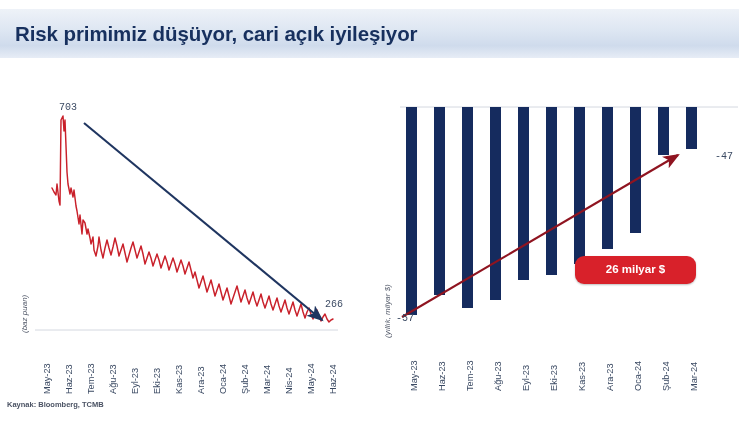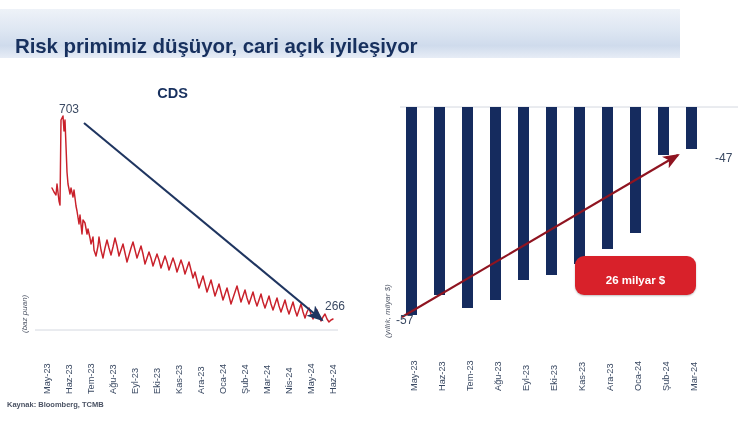--- a/index.html
+++ b/index.html
@@ -18,24 +18,24 @@
     position: absolute;
     left: 0; top: 0;
     width: 750px; height: 422px;
     background: #ffffff;
   }
 
   
   #title-bar {
     position: absolute;
     left: 0; top: 9px;
-    width: 680px; height: 49px;
+    width: 739px; height: 49px;
     background: linear-gradient(to bottom, #eef2f8 0%, #dde6f2 45%, #cfdbec 75%, #e7edf6 100%);
     display: flex;
-    align-items: flex-end;
+    align-items: center;
   }
   #title-text {
     padding-left: 15px;
     font-size: 20.5px;
     font-weight: bold;
     color: #17305e;
     letter-spacing: -0.1px;
     white-space: nowrap;
   }
 
@@ -98,35 +98,36 @@
     font-size: 9.2px;
     color: #3b4a63;
     white-space: nowrap;
     transform: rotate(-90deg);
     transform-origin: left top;
   }
 
   
   .val-label {
     position: absolute;
-    font-size: 12px;
+    font-size: 10px;
     color: #3b4a63;
     white-space: nowrap;
+    font-family: Liberation Mono, monospace;
   }
   #cds-peak-label  { left: 59px; top: 102px; }
   #cds-end-label   { left: 325px; top: 299px; }
   #cari-start-label{ left: 396px; top: 313px; }
   #cari-end-label  { left: 715px; top: 151px; }
 
   
   #callout {
     position: absolute;
     left: 575px; top: 256px;
     width: 113px;
-    padding: 17px 4px 7px 4px;
+    padding: 6px 4px 7px 4px;
     background: #d8212a;
     border-radius: 9px;
     text-align: center;
     color: #ffffff;
     font-size: 11.5px;
     font-weight: bold;
     line-height: 15px;
     box-shadow: 0 1px 2px rgba(0,0,0,0.25);
   }
 
@@ -144,21 +145,20 @@
 <body>
 
 <div id="slide">
 
   <div id="title-bar">
     <div id="title-text">Risk primimiz düşüyor, cari açık iyileşiyor</div>
   </div>
 
   <div class="panel" id="panel-cds">
 
-    <div class="chart-title" id="cds-title">CDS</div>
 
     <div class="axis-label" id="cds-ylabel">(baz puan)</div>
 
     <div class="plot" id="cds-plot">
       <svg width="310" height="250" viewBox="0 0 310 250">
 
         <line x1="5" y1="232" x2="308" y2="232" stroke="#d4d8e0" stroke-width="1"></line>
 
         <polyline fill="none" stroke="#c9202a" stroke-width="1.45" stroke-linejoin="round" stroke-linecap="round" points="
             22,90 24,94 26,97 27,86 29,103 30,107 31,22 33,18 34,33 35,22

